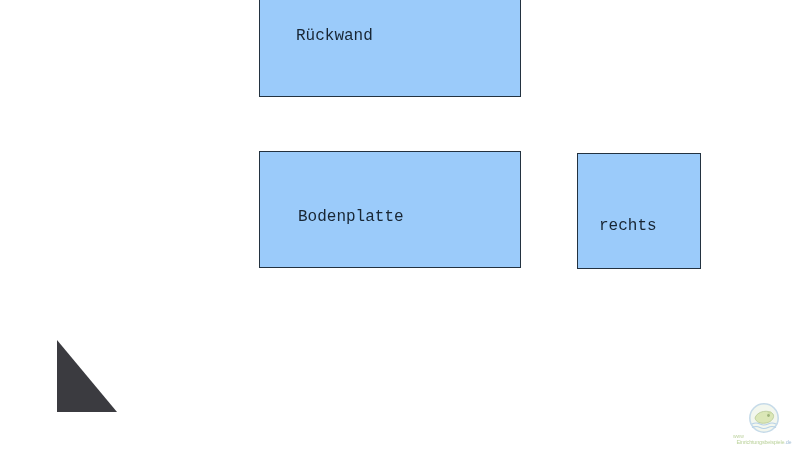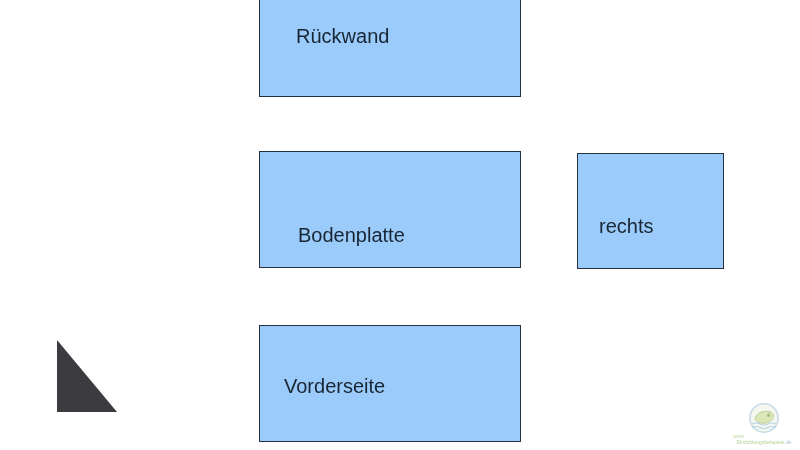--- a/index.html
+++ b/index.html
@@ -16,32 +16,33 @@
     overflow: hidden;
   }
   .panel {
     position: absolute;
     box-sizing: border-box;
     background: #9bcbfa;
     border: 1px solid #233240;
   }
   .panel-label {
     position: absolute;
-    font-size: 20px;
+    font-size: 16px;
     line-height: 18px;
     color: #182634;
     white-space: nowrap;
+    font-family: Liberation Mono, monospace;
   }
   .panel-rueckwand   { left: 259px; top: 0px;   width: 262px; height: 97px;  border-top: none; }
   .panel-rueckwand .panel-label   { left: 36px; top: 27px; }
   .panel-links       { left: 57px;  top: 153px; width: 149px; height: 116px; }
   .panel-links .panel-label       { left: 23px; top: 48px; }
   .panel-bodenplatte { left: 259px; top: 151px; width: 262px; height: 117px; }
-  .panel-bodenplatte .panel-label { left: 38px; top: 74px; text-align: center; }
-  .panel-rechts      { left: 577px; top: 153px; width: 147px; height: 116px; padding-left: 15px; }
+  .panel-bodenplatte .panel-label { left: 38px; top: 56px; text-align: center; }
+  .panel-rechts      { left: 577px; top: 153px; width: 124px; height: 116px; padding-left: 15px; }
   .panel-rechts .panel-label      { left: 21px; top: 63px; }
   .panel-vorderseite { left: 259px; top: 325px; width: 262px; height: 117px; }
   .panel-vorderseite .panel-label { left: 24px; top: 51px; }
 
   .triangle-wrap {
     position: absolute;
     left: 56px;
     top: 339px;
     width: 62px;
     height: 74px;
@@ -86,23 +87,20 @@
 
 
   <div class="panel panel-bodenplatte">
     <span class="panel-label">Bodenplatte</span>
   </div>
 
   <div class="panel panel-rechts">
     <span class="panel-label">rechts</span>
   </div>
 
-  <div class="panel panel-vorderseite">
-    <span class="panel-label">Vorderseite</span>
-  </div>
 
   <div class="triangle-wrap">
     <svg width="62" height="74" viewBox="0 0 62 74">
       <polygon points="1,1 1,73 61,73" fill="#3b3b40"></polygon>
     </svg>
   </div>
 
   <div class="watermark">
     <svg class="logo-svg" width="34" height="32" viewBox="0 0 34 32">
       <circle cx="17" cy="16" r="14.2" fill="#f0f5e9" stroke="#b4cfe2" stroke-width="1.6"></circle>

